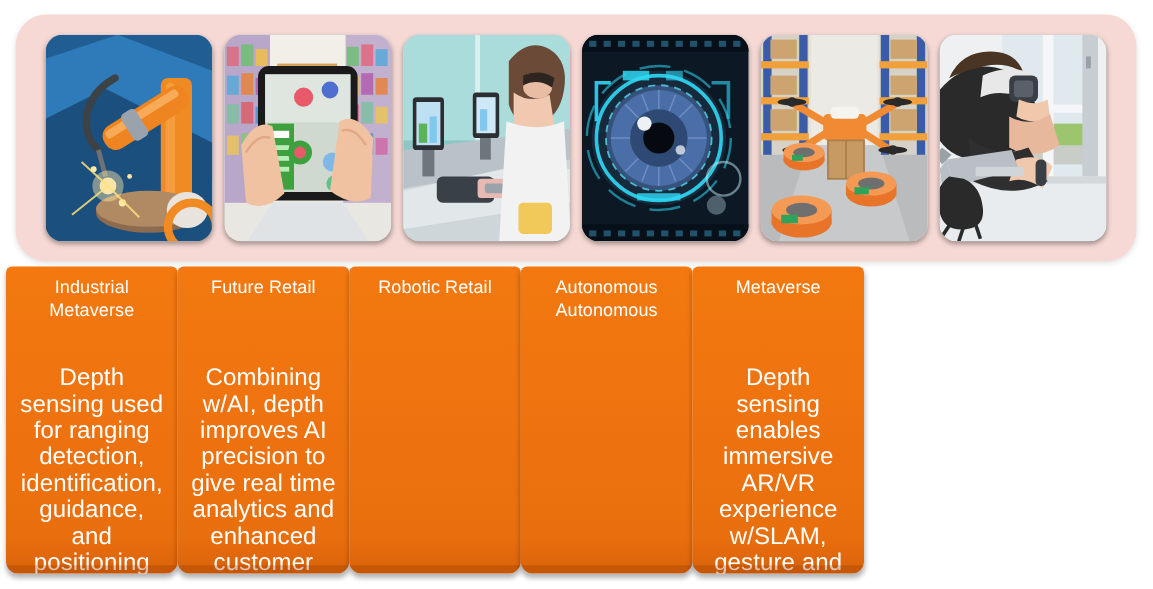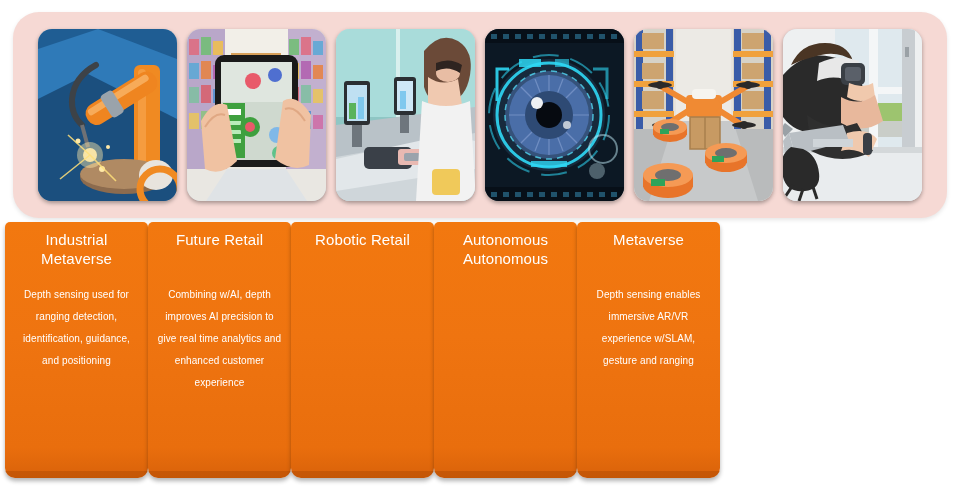--- a/index.html
+++ b/index.html
@@ -88,22 +88,22 @@
     border-radius: 0 0 10px 10px;
   }
   .card-title {
     font-size: 15px;
     line-height: 19px;
     color: #ffffff;
     letter-spacing: 0.1px;
     min-height: 38px;
   }
   .card-body {
-    margin-top: 16px;
-    font-size: 10px;
+    margin-top: 36px;
+    font-size: 20px;
     line-height: 22px;
     color: #ffffff;
     letter-spacing: 0.1px;
     padding: 0 3px;
   }
 </style>
 </head>
 <body>
 
 <div class="canvas">

